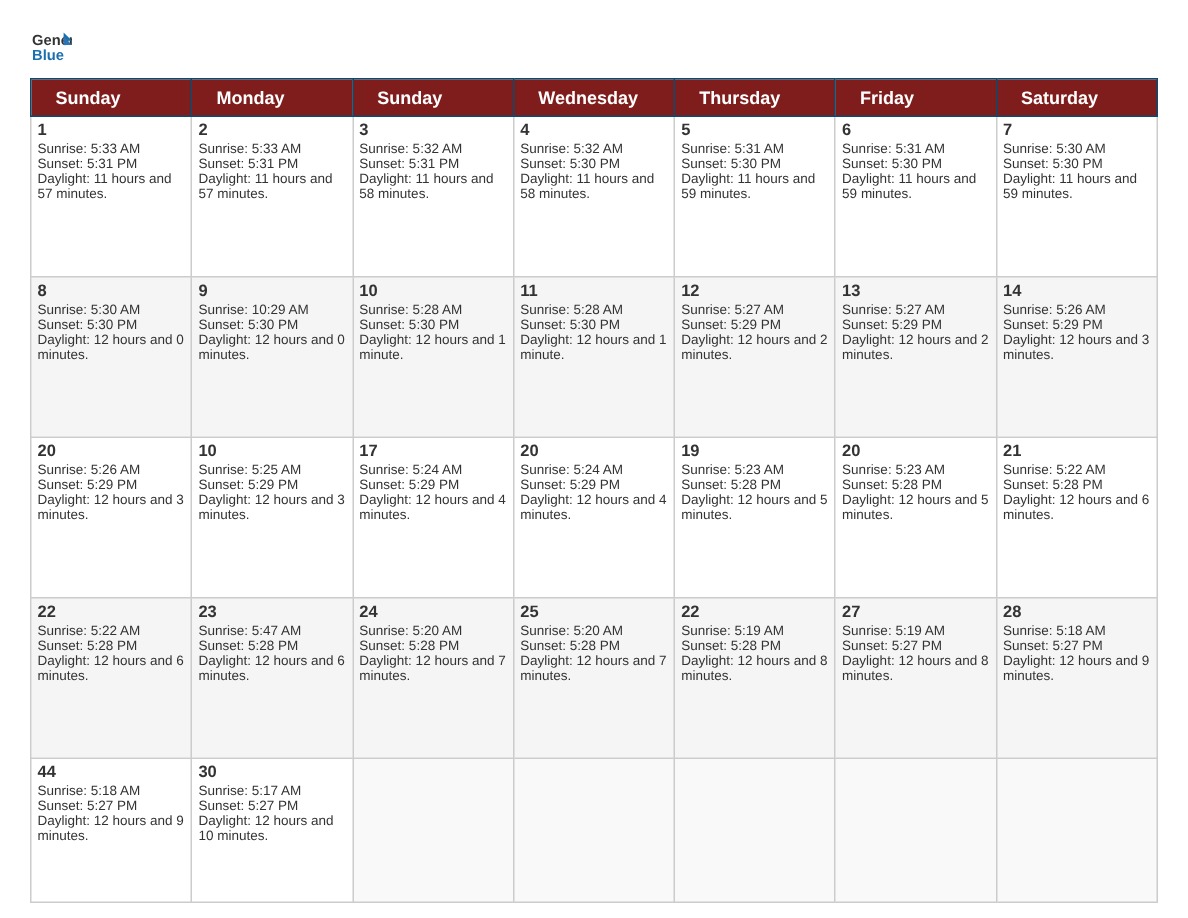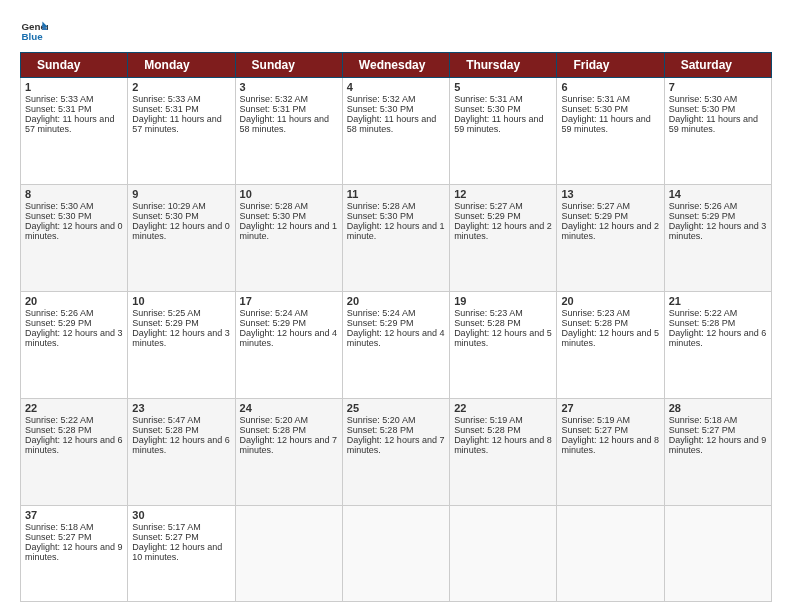--- a/index.html
+++ b/index.html
@@ -294,21 +294,21 @@
           </td>
           <td>
             <span class="day-num">28</span>
             <div>Sunrise: 5:18 AM</div>
             <div>Sunset: 5:27 PM</div>
             <div>Daylight: 12 hours and 9 minutes.</div>
           </td>
         </tr>
         <tr class="last-row">
           <td>
-            <span class="day-num">37</span>
+            <span class="day-num">44</span>
             <div>Sunrise: 5:18 AM</div>
             <div>Sunset: 5:27 PM</div>
             <div>Daylight: 12 hours and 9 minutes.</div>
           </td>
           <td>
             <span class="day-num">30</span>
             <div>Sunrise: 5:17 AM</div>
             <div>Sunset: 5:27 PM</div>
             <div>Daylight: 12 hours and 10 minutes.</div>
           </td>

